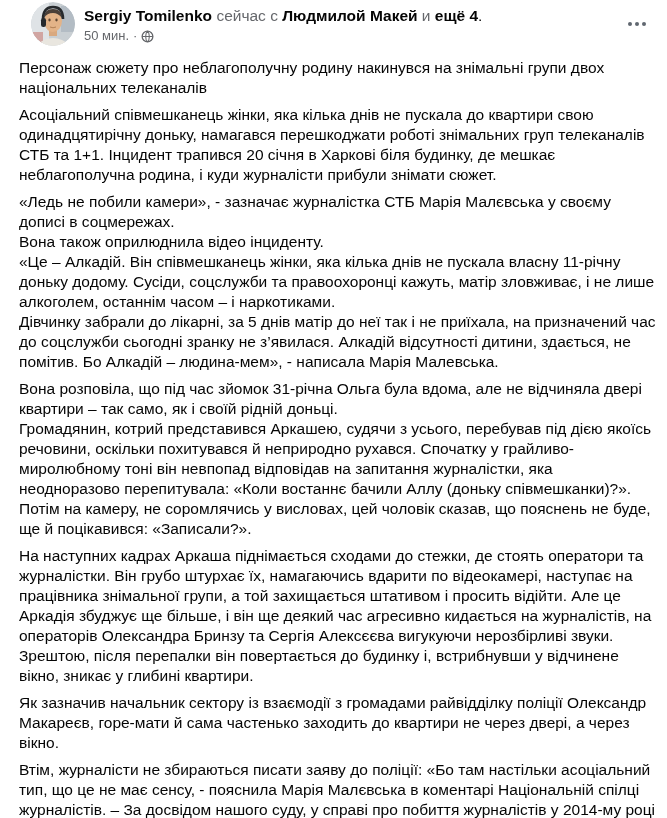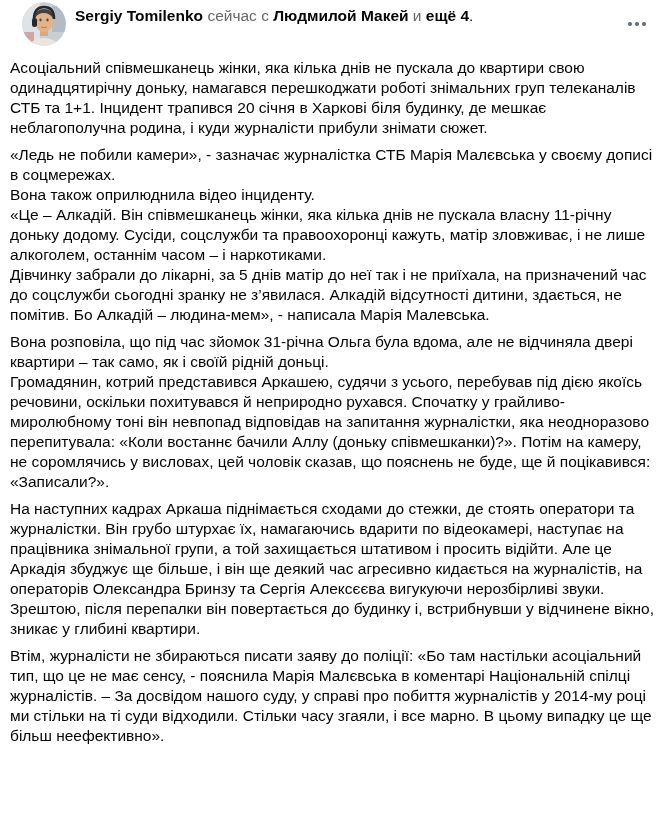--- a/index.html
+++ b/index.html
@@ -2,21 +2,21 @@
 <html><head>
 <meta charset="utf-8">
 <style>
   * { margin:0; padding:0; box-sizing:border-box; }
   html,body { width:667px; height:818px; overflow:hidden; }
   body {
     background:#ffffff;
     font-family:"Liberation Sans","DejaVu Sans",sans-serif;
     color:#050505;
   }
-  .post { width:667px; height:690px; background:#fff; position:relative; }
+  .post { width:667px; height:690px; background:#fff; position:relative;padding-left:9px; }
 
   
   .post-header { position:relative; padding:2px 16px 0 22px; display:flex; }
   .avatar-wrap { width:44px; height:44px; border-radius:50%; overflow:hidden; flex:0 0 44px; cursor:pointer; }
   .avatar-wrap svg { display:block; }
   .header-text { margin-left:9px; padding-top:4px; min-width:0; }
   .name-line { font-size:15.5px; line-height:20px; color:#050505; }
   .name-line .b { font-weight:700; cursor:pointer; }
   .name-line .g { color:#65676b; font-weight:400; }
   .meta-line { margin-top:2px; font-size:13px; line-height:16px; color:#65676b; display:flex; align-items:center; }
@@ -74,34 +74,46 @@
           <ellipse cx="25.5" cy="18" rx="1.2" ry="1.4" fill="#5c4632"></ellipse>
           <path d="M19 25 Q22 26.5 25 25" fill="none" stroke="#b07f55" stroke-width="1"></path>
         </g>
       </svg>
     </div>
 
     <div class="header-text">
       <div class="name-line">
         <span class="b">Sergiy Tomilenko</span><span class="g"> </span><span class="g">сейчас с</span><span class="g"> </span><span class="b">Людмилой Макей</span><span class="g"> </span><span class="g">и</span><span class="g"> </span><span class="b">ещё 4</span><span>.</span>
       </div>
+      <div class="meta-line">
+        <span>50 мин.</span>
+        <span class="dotsep">·</span>
+        <span class="globe">
+          <svg width="13" height="13" viewBox="0 0 16 16">
+            <circle cx="8" cy="8" r="6.6" fill="none" stroke="#65676b" stroke-width="1.6"></circle>
+            <path d="M1.4 8 H14.6 M8 1.4 C5 4 5 12 8 14.6 M8 1.4 C11 4 11 12 8 14.6" fill="none" stroke="#65676b" stroke-width="1.3"></path>
+          </svg>
+        </span>
+      </div>
     </div>
 
     <button class="options-btn" aria-label="options">
       <i></i>
         <i></i>
         <i></i>
     </button>
   </div>
 
   <div class="post-body">
+    <p>Персонаж сюжету про неблагополучну родину накинувся на знімальні групи двох національних телеканалів</p>
     <p>Асоціальний співмешканець жінки, яка кілька днів не пускала до квартири свою одинадцятирічну доньку, намагався перешкоджати роботі знімальних груп телеканалів СТБ та 1+1. Інцидент трапився 20 січня в Харкові біля будинку, де мешкає неблагополучна родина, і куди журналісти прибули знімати сюжет.</p>
     <p>«Ледь не побили камери», - зазначає журналістка СТБ Марія Малєвська у своєму дописі в соцмережах.
 Вона також оприлюднила відео інциденту.
 «Це – Алкадій. Він співмешканець жінки, яка кілька днів не пускала власну 11-річну доньку додому. Сусіди, соцслужби та правоохоронці кажуть, матір зловживає, і не лише алкоголем, останнім часом – і наркотиками.
 Дівчинку забрали до лікарні, за 5 днів матір до неї так і не приїхала, на призначений час до соцслужби сьогодні зранку не з’явилася. Алкадій відсутності дитини, здається, не помітив. Бо Алкадій – людина-мем», - написала Марія Малевська.</p>
     <p>Вона розповіла, що під час зйомок 31-річна Ольга була вдома, але не відчиняла двері квартири – так само, як і своїй рідній доньці.
 Громадянин, котрий представився Аркашею, судячи з усього, перебував під дією якоїсь речовини, оскільки похитувався й неприродно рухався. Спочатку у грайливо-миролюбному тоні він невпопад відповідав на запитання журналістки, яка неодноразово перепитувала: «Коли востаннє бачили Аллу (доньку співмешканки)?». Потім на камеру, не соромлячись у висловах, цей чоловік сказав, що пояснень не буде, ще й поцікавився: «Записали?».</p>
     <p>На наступних кадрах Аркаша піднімається сходами до стежки, де стоять оператори та журналістки. Він грубо штурхає їх, намагаючись вдарити по відеокамері, наступає на працівника знімальної групи, а той захищається штативом і просить відійти. Але це Аркадія збуджує ще більше, і він ще деякий час агресивно кидається на журналістів, на операторів Олександра  Бринзу та Сергія Алексєєва вигукуючи нерозбірливі звуки. Зрештою, після перепалки він повертається до будинку і, встрибнувши у відчинене вікно, зникає у глибині квартири.</p>
+    <p>Як зазначив начальник сектору із взаємодії з громадами райвідділку поліції Олександр Макареєв, горе-мати й сама частенько заходить до квартири не через двері, а через вікно.</p>
     <p>Втім, журналісти не збираються писати заяву до поліції: «Бо там настільки асоціальний тип, що це не має сенсу, - пояснила Марія Малєвська в коментарі Національній спілці журналістів. – За досвідом нашого суду, у справі про побиття журналістів у 2014-му році ми стільки на ті суди відходили. Стільки часу згаяли, і все марно. В цьому випадку це ще більш неефективно».</p>
   </div>
 
 </div>
 
 </body></html>

